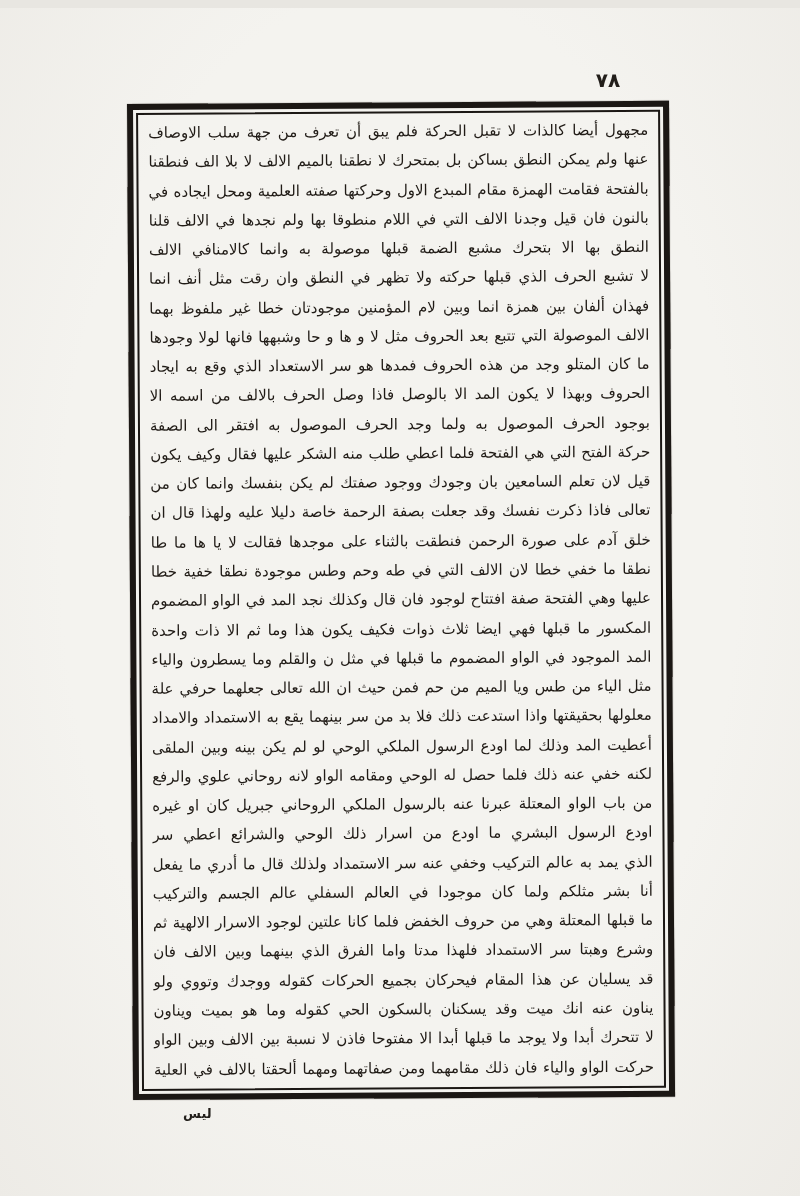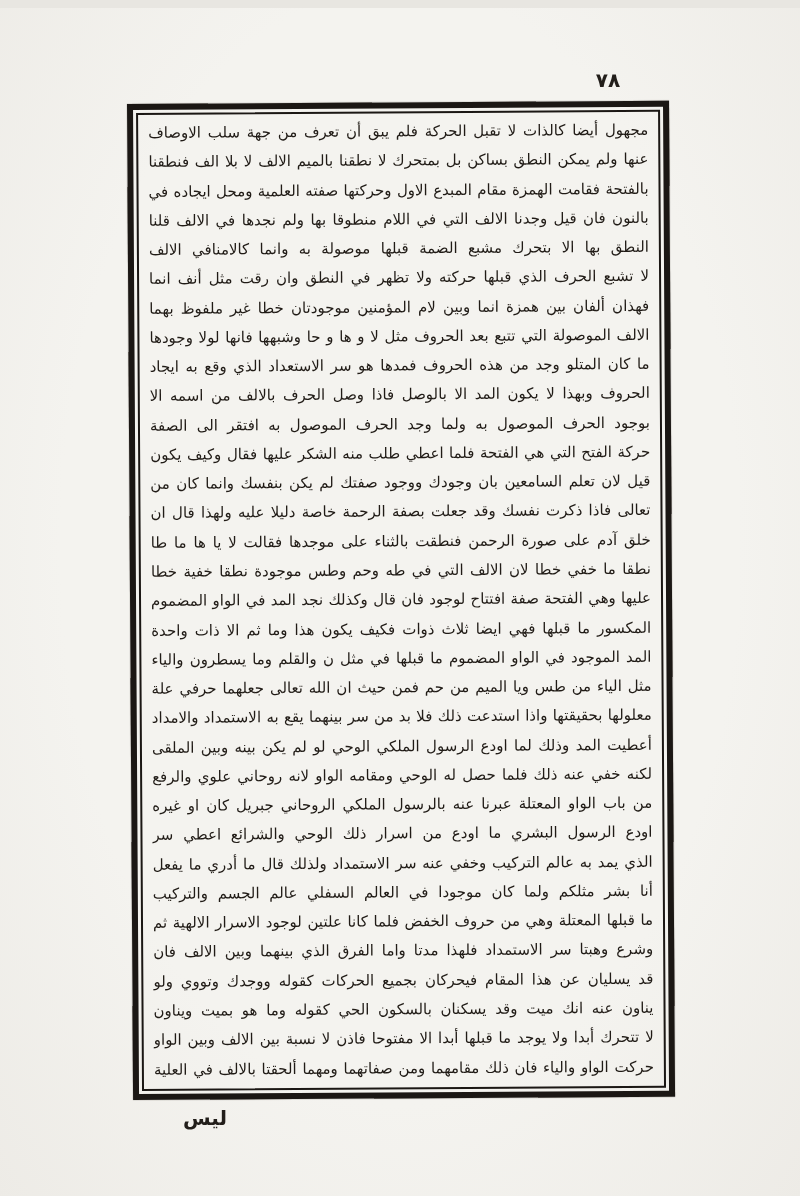--- a/index.html
+++ b/index.html
@@ -57,21 +57,21 @@
     overflow: hidden;
     text-align: justify;
     text-align-last: justify;
     word-spacing: 0.5px;
     white-space: normal;
   }
   .catchword {
     position: absolute;
     top: 1098px;
     left: 183px;
-    font-size: 20px;
+    font-size: 13px;
     font-weight: bold;
     color: #221e1a;
     direction: rtl;
   }
 </style>
 </head>
 <body>
 
 <div class="sheet">
 

